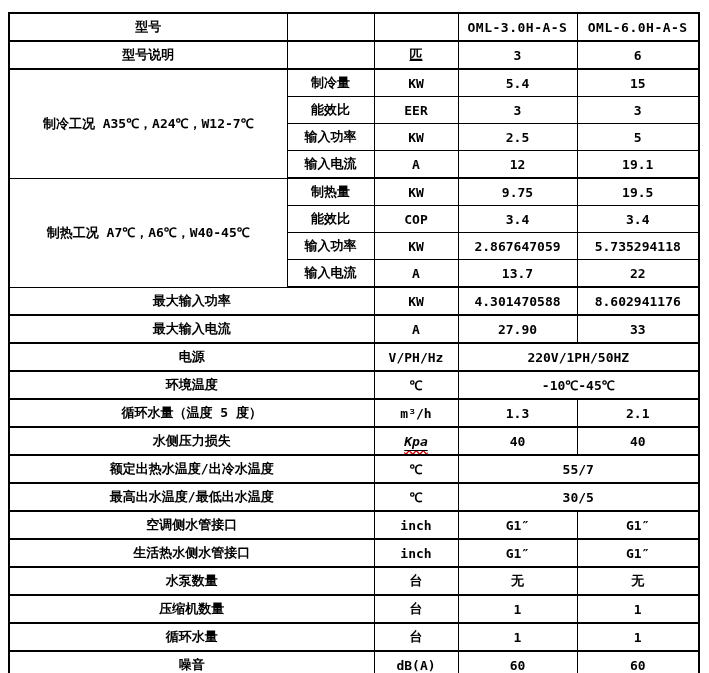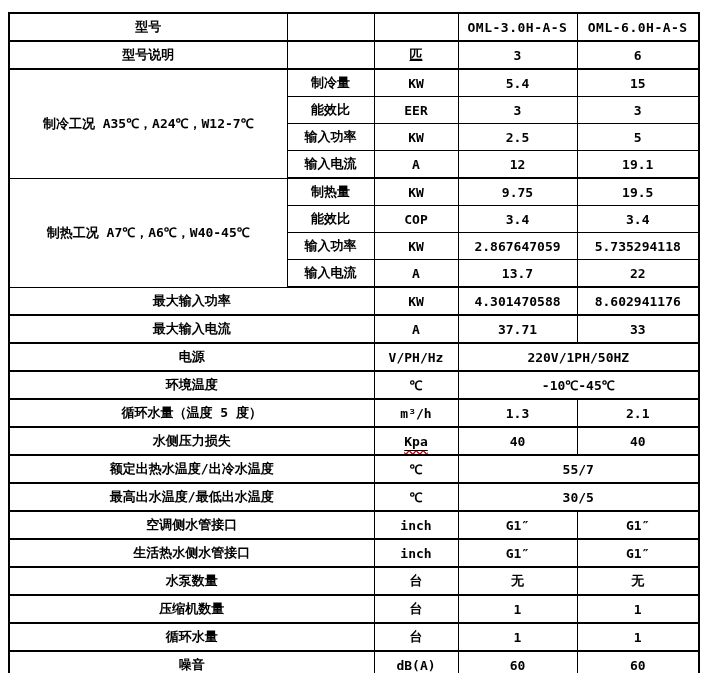--- a/index.html
+++ b/index.html
@@ -19,21 +19,21 @@
     border:1px solid #000;
     text-align:center;
     vertical-align:middle;
     height:26px;
     padding:0 2px;
     overflow:hidden;
     white-space:nowrap;
   }
   tr.hb td{border-bottom-width:2px;}
   .u{text-decoration:underline;}
-  .wavy{text-decoration:underline wavy #cc0000;text-underline-offset:4px;}
+  .wavy{text-decoration:underline wavy #cc0000;text-underline-offset:4px;font-style:italic;}
   .lat{letter-spacing:0.5px;}
 </style>
 </head>
 <body>
 
 <table class="spec">
   <colgroup>
     <col style="width:278px">
     <col style="width:87px">
     <col style="width:84px">
@@ -113,21 +113,21 @@
   <tr class="hb">
     <td colspan="2">最大输入功率</td>
     <td>KW</td>
     <td>4.301470588</td>
     <td>8.602941176</td>
   </tr>
 
   <tr class="hb">
     <td colspan="2">最大输入电流</td>
     <td>A</td>
-    <td>37.71</td>
+    <td>27.90</td>
     <td>33</td>
   </tr>
 
   <tr class="hb">
     <td colspan="2">电源</td>
     <td>V/PH/Hz</td>
     <td colspan="2">220V/1PH/50HZ</td>
   </tr>
 
   <tr class="hb">

